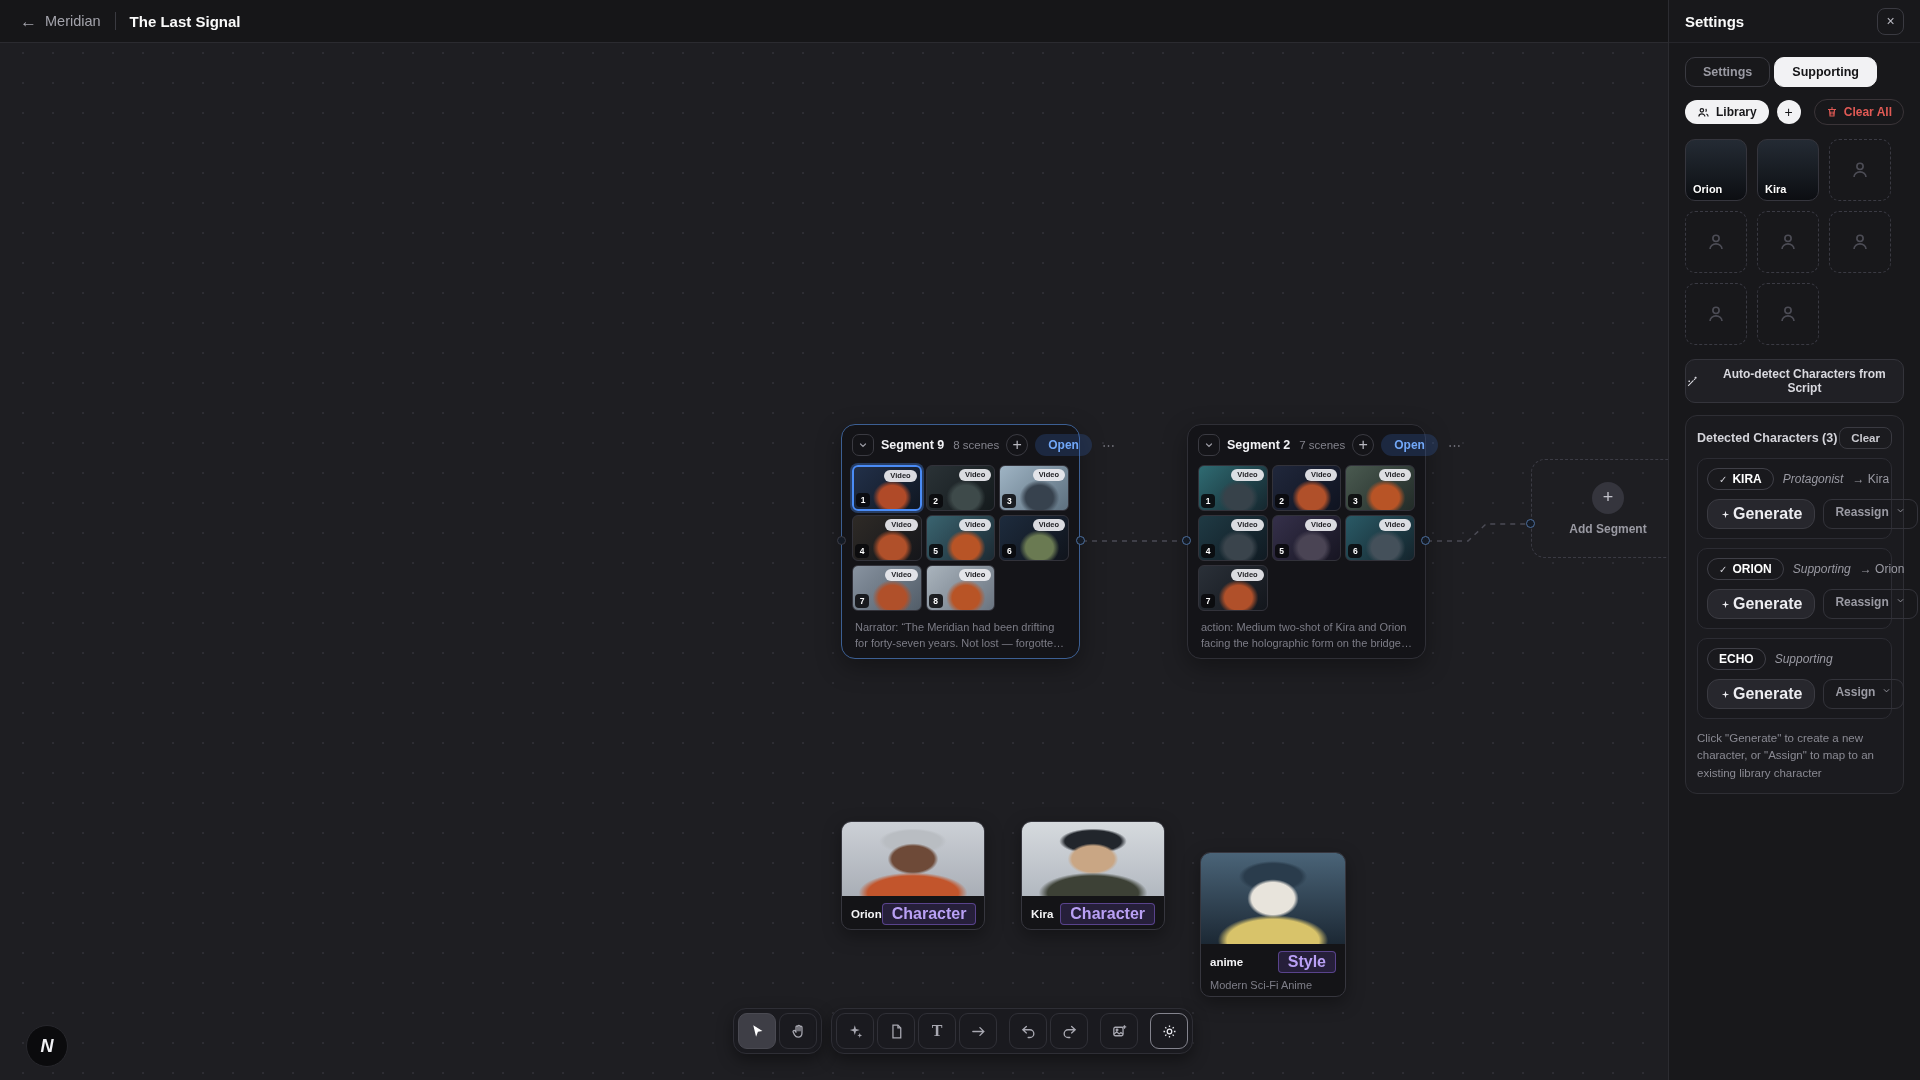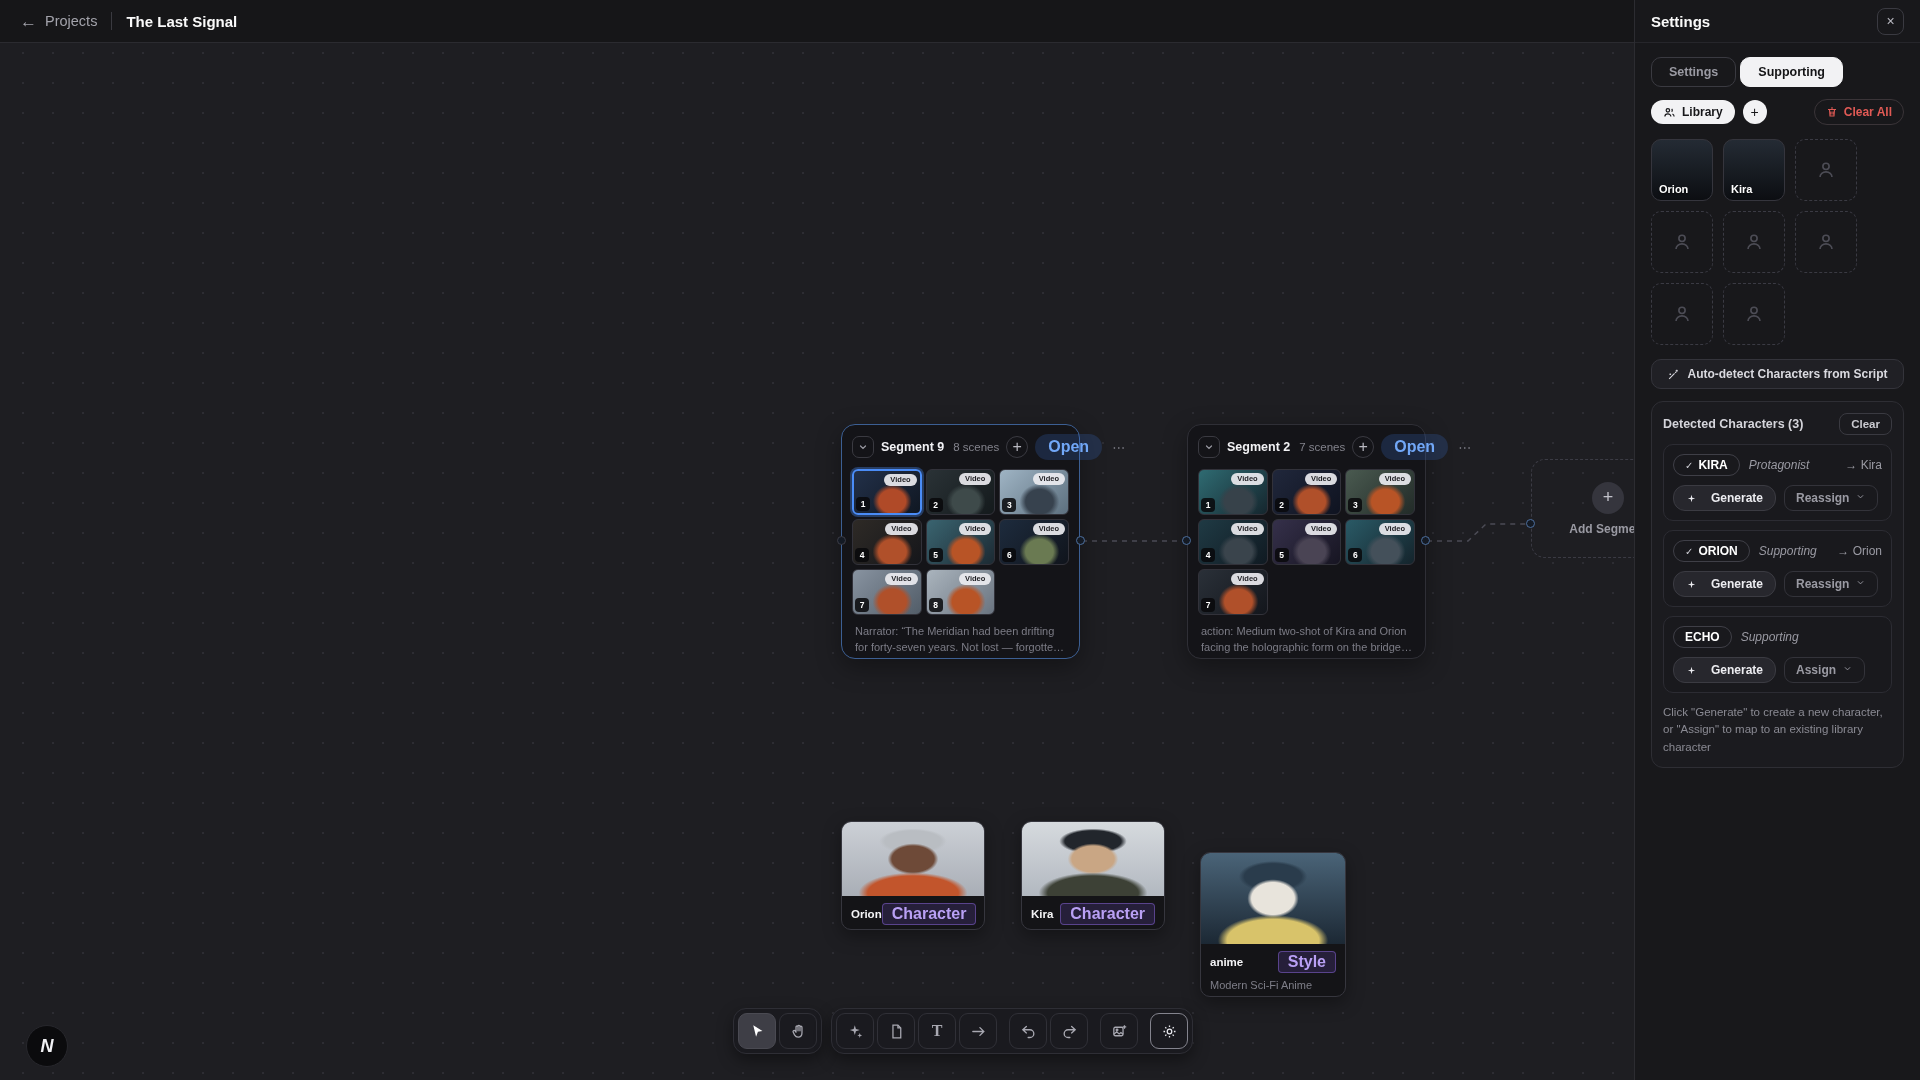--- a/index.html
+++ b/index.html
@@ -27,21 +27,21 @@
   .segment.selected { border-color:#3c5f93; }
   .seg-pos-0 { left:841px; top:424px; }
   .seg-pos-1 { left:1187px; top:424px; }
   .seg-head { display:flex; align-items:center; gap:7px; padding:9px 10px 7px 10px; }
   .seg-head .chev { width:22px; height:22px; border:1px solid #3a3a41; border-radius:7px;
     display:flex; align-items:center; justify-content:center; color:#9a9aa3; flex:none; cursor:pointer; }
   .seg-title { font-size:12.5px; font-weight:700; color:#f2f2f5; white-space:nowrap; }
   .seg-count { font-size:11.5px; color:#83838c; margin-left:2px; white-space:nowrap; }
   .seg-add { width:22px; height:22px; border:1px solid #3a3a41; border-radius:50%;
     display:flex; align-items:center; justify-content:center; color:#b9b9c1; margin-left:auto; flex:none; cursor:pointer; }
-  .seg-open { background:rgba(62,120,226,.20); color:#71a7f7; font-weight:700; font-size:16px;
+  .seg-open { background:rgba(62,120,226,.20); color:#71a7f7; font-weight:700; font-size:12px;
     border:none; border-radius:999px; padding:4px 13px; cursor:pointer; }
   .seg-more { color:#83838c; font-size:13px; letter-spacing:1px; padding:0 3px; cursor:pointer; }
   .scene-grid { display:grid; grid-template-columns:repeat(3,1fr); gap:4px; padding:2px 10px 0 10px; }
   .scene { position:relative; height:46px; border-radius:6px; overflow:hidden;
     border:1px solid #32323a; cursor:pointer; }
   .scene.selected { border:2px solid #4a8cf7; box-shadow:0 0 0 2px rgba(74,140,247,.35); }
   .scene .vbadge { position:absolute; top:3px; right:3px; background:rgba(235,235,240,.92);
     color:#1c1c20; font-size:7.5px; font-weight:700; padding:2px 6px; border-radius:7px; line-height:1; }
   .scene .nbadge { position:absolute; left:2px; bottom:2px; min-width:14px; height:14px;
     background:rgba(8,8,10,.85); color:#fff; font-size:8.5px; font-weight:700; border-radius:4px;
@@ -91,21 +91,21 @@
   .tool.gapL { margin-left:9px; }
   .tool svg { width:17px; height:17px; }
   .tool .tglyph { font-size:16px; font-weight:600; font-family:"Liberation Serif", serif; }
 
   
   #logo { position:absolute; left:26px; top:1025px; width:42px; height:42px; border-radius:50%;
     background:#0b0b0d; border:1px solid #27272c; color:#f2f2f5; font-size:18px; font-weight:600;
     display:flex; align-items:center; justify-content:center; z-index:30; font-style:italic; }
 
   
-  #panel { position:absolute; right:0; top:0; width:286px; height:1080px; background:#18181b;
+  #panel { position:absolute; right:0; top:0; width:252px; height:1080px; background:#18181b;
     border-left:1px solid #2c2c31; z-index:50; }
   #panel-head { height:43px; display:flex; align-items:center; justify-content:space-between;
     padding:0 16px; border-bottom:1px solid #26262b; }
   #panel-head .t { font-size:15px; font-weight:700; color:#fafafa; }
   #panel-close { width:27px; height:27px; border-radius:8px; border:1px solid #3a3a41; background:transparent;
     color:#b9b9c1; font-size:14px; display:flex; align-items:center; justify-content:center; cursor:pointer; }
   #panel-body { padding:14px 16px; }
   #tabs { display:flex; gap:4px; margin-bottom:12px; }
   .tab { font-size:12.5px; font-weight:700; padding:7px 17px; border-radius:10px; cursor:pointer;
     border:1px solid #3a3a41; color:#9a9aa3; background:transparent; }
@@ -134,22 +134,22 @@
   #det-clear { border:1px solid #3a3a41; background:transparent; color:#c9c9cf; font-size:11.5px;
     font-weight:600; border-radius:8px; padding:4px 11px; cursor:pointer; }
   .det-row { border:1px solid #2c2c33; border-radius:10px; background:#19191d; padding:9px; margin-top:9px; }
   .det-line1 { display:flex; align-items:center; gap:9px; }
   .det-pill { display:flex; align-items:center; gap:5px; border:1px solid #3f3f47; border-radius:999px;
     padding:3px 11px; color:#fff; font-size:12px; font-weight:700; }
   .det-pill .ck { color:#cfcfd6; font-size:10px; font-weight:400; }
   .det-role { color:#9a9aa3; font-size:12px;font-style:italic; }
   .det-map { margin-left:auto; color:#9a9aa3; font-size:12px; white-space:nowrap; }
   .det-line2 { display:flex; gap:8px; margin-top:9px; }
-  .gen-btn { display:flex; align-items:center; gap:14px; background:#27272d; border:1px solid #3b3b42;
-    border-radius:12px; padding:5px 12px; color:#ededf1; font-size:12px; font-weight:700; cursor:pointer; }
+  .gen-btn { display:flex; align-items:center; gap:2px; background:#27272d; border:1px solid #3b3b42;
+    border-radius:12px; padding:5px 12px; color:#ededf1; font-size:16px; font-weight:700; cursor:pointer; }
   .sec-btn { display:flex; gap:6px; background:transparent; border:1px solid #33333a;
     border-radius:9px; padding:5px 11px; color:#9a9aa3; font-size:12px; font-weight:600; cursor:pointer; }
   .sec-btn svg, .gen-btn svg { width:11px; height:11px; }
   #det-helper { margin-top:11px; color:#8a8a93; font-size:11.5px; line-height:1.5; }
 </style>
 </head>
 <body>
 
 <div id="canvas">
   <svg id="wires" width="1920" height="1080">
@@ -293,21 +293,21 @@
           <i></i>
           <i></i>
         </div>
       </div>
     </div>
 </div>
 
 <div id="topbar">
   <div class="back">
     <span class="arr">←</span>
-    <span>Projects</span>
+    <span>Meridian</span>
   </div>
   <div class="divider"></div>
   <div class="title">The Last Signal</div>
 </div>
 
 <div id="toolgroup-0" class="toolgroup">
     <button class="tool active">
       <svg viewBox="0 0 24 24" fill="currentColor">
         <path d="M6 3l13 8.2-6.4 1L10 19.5z"></path>
       </svg>

